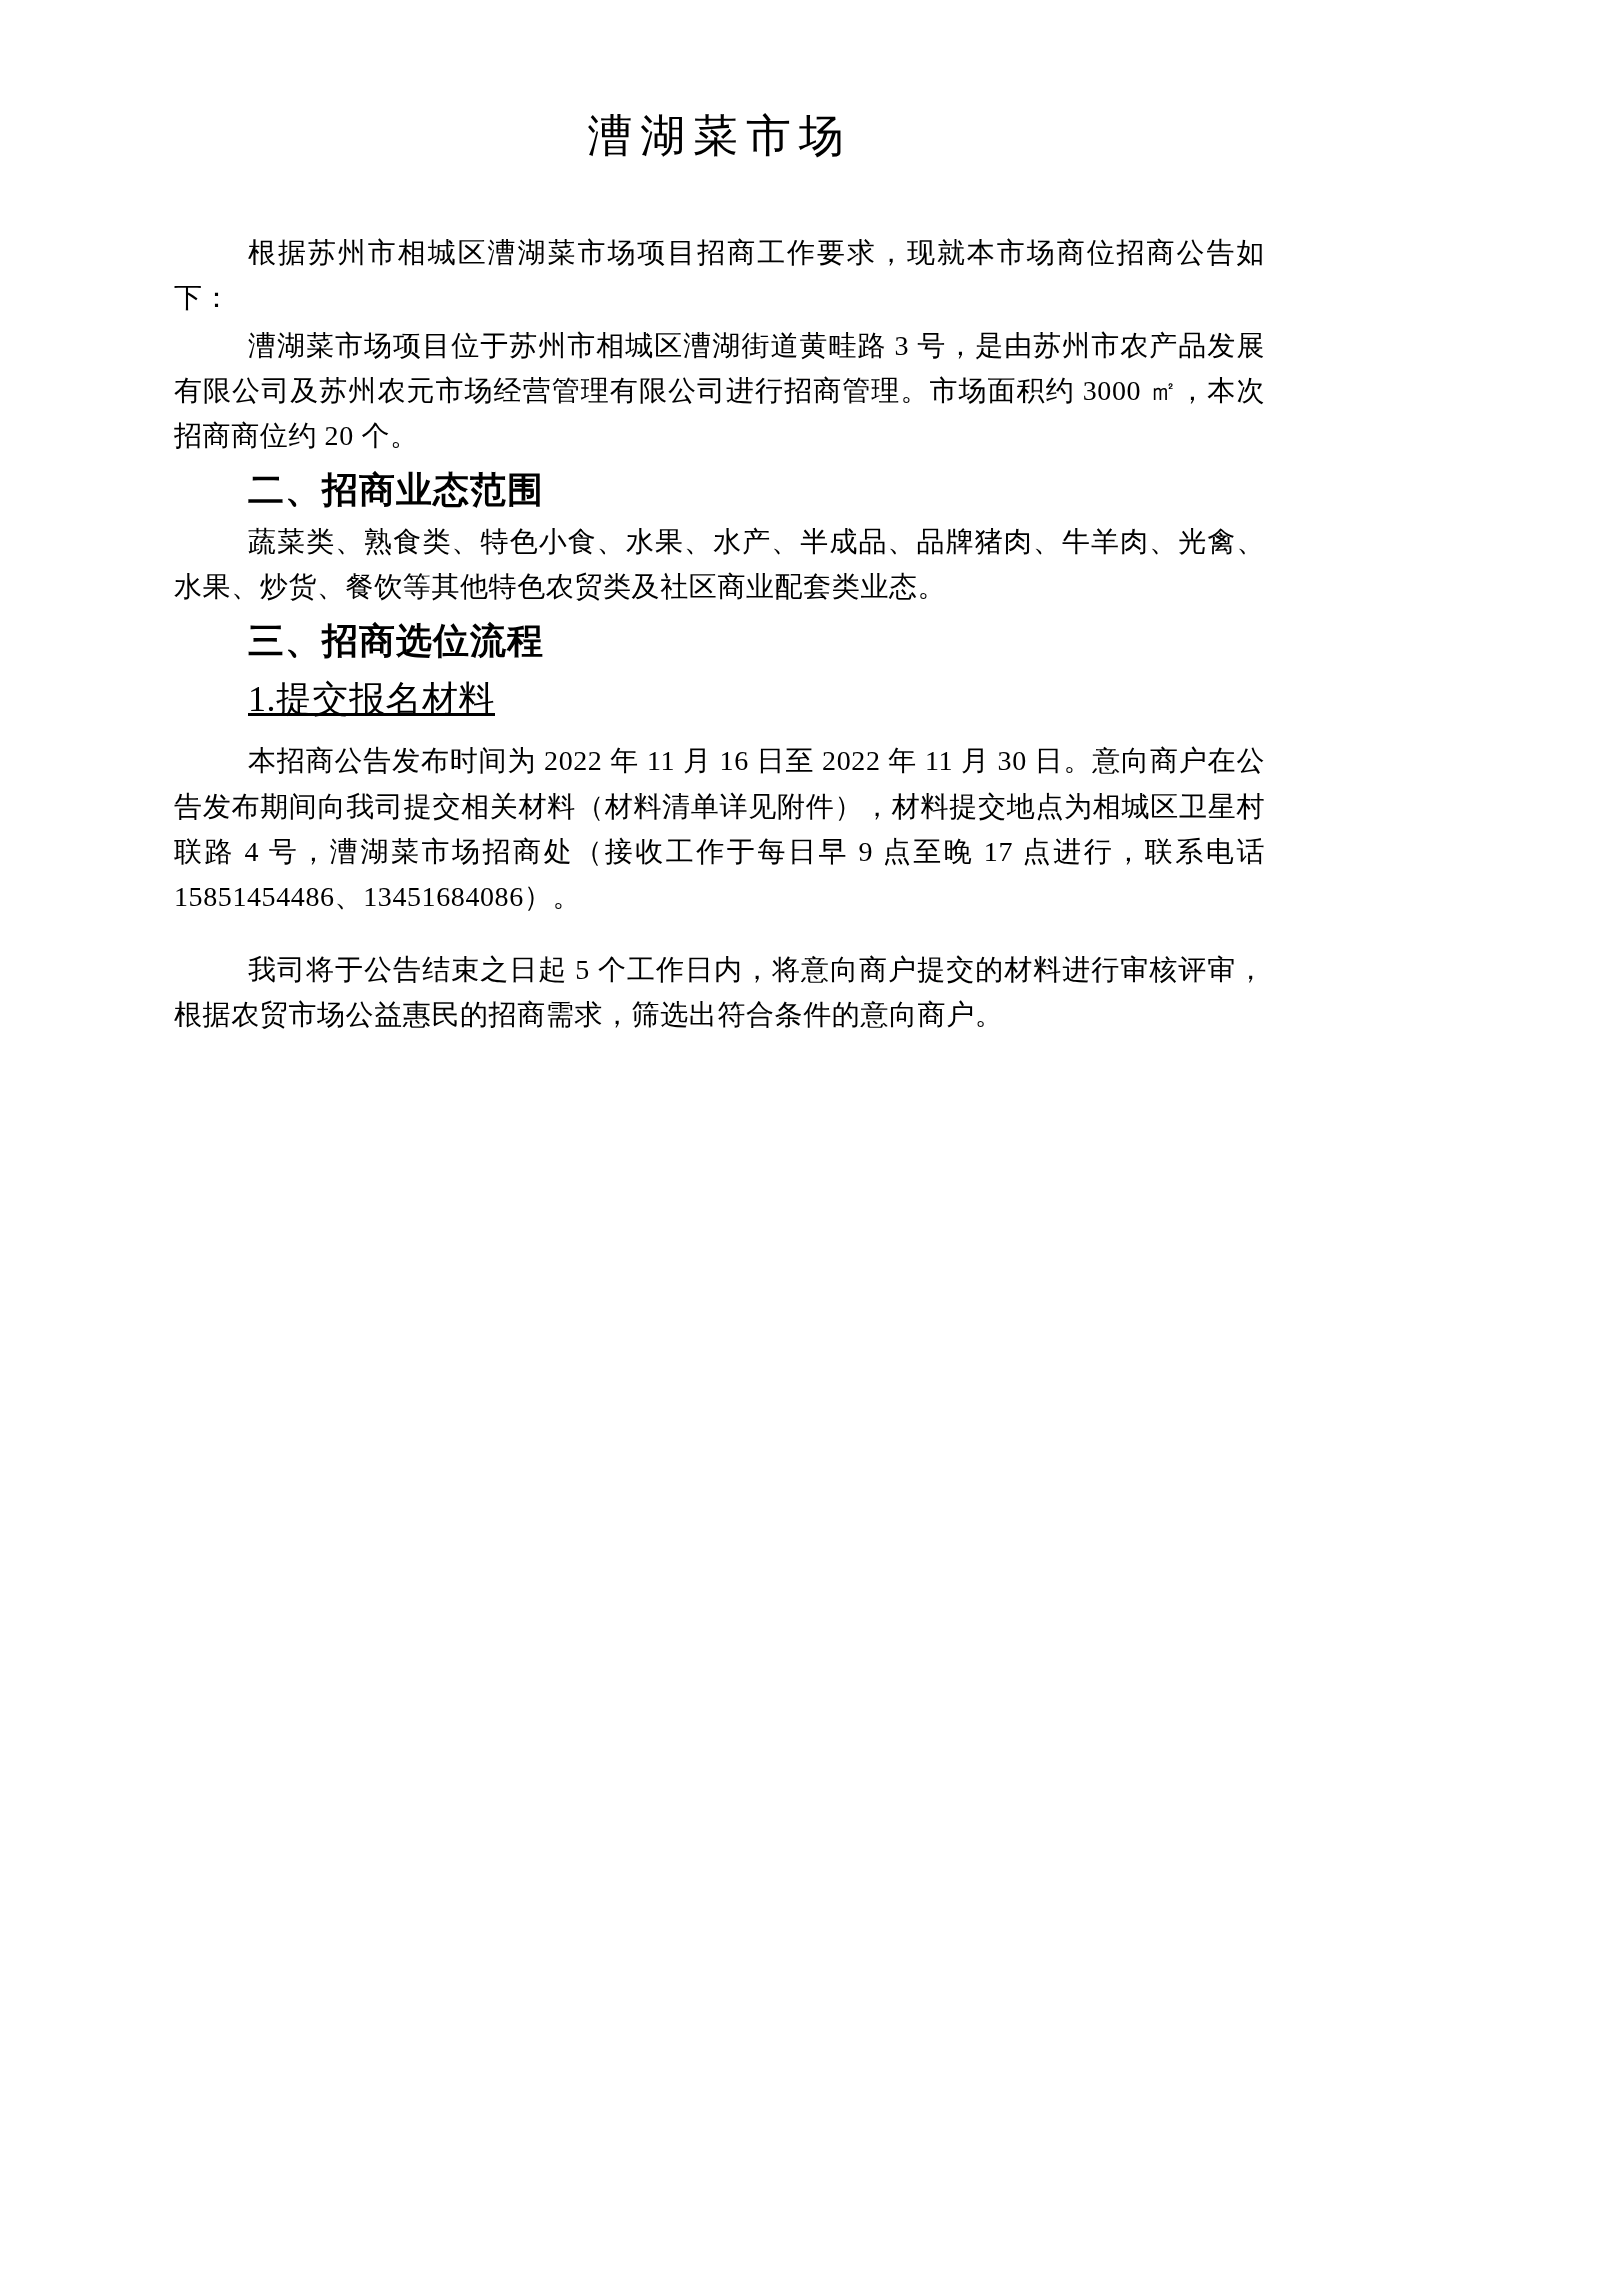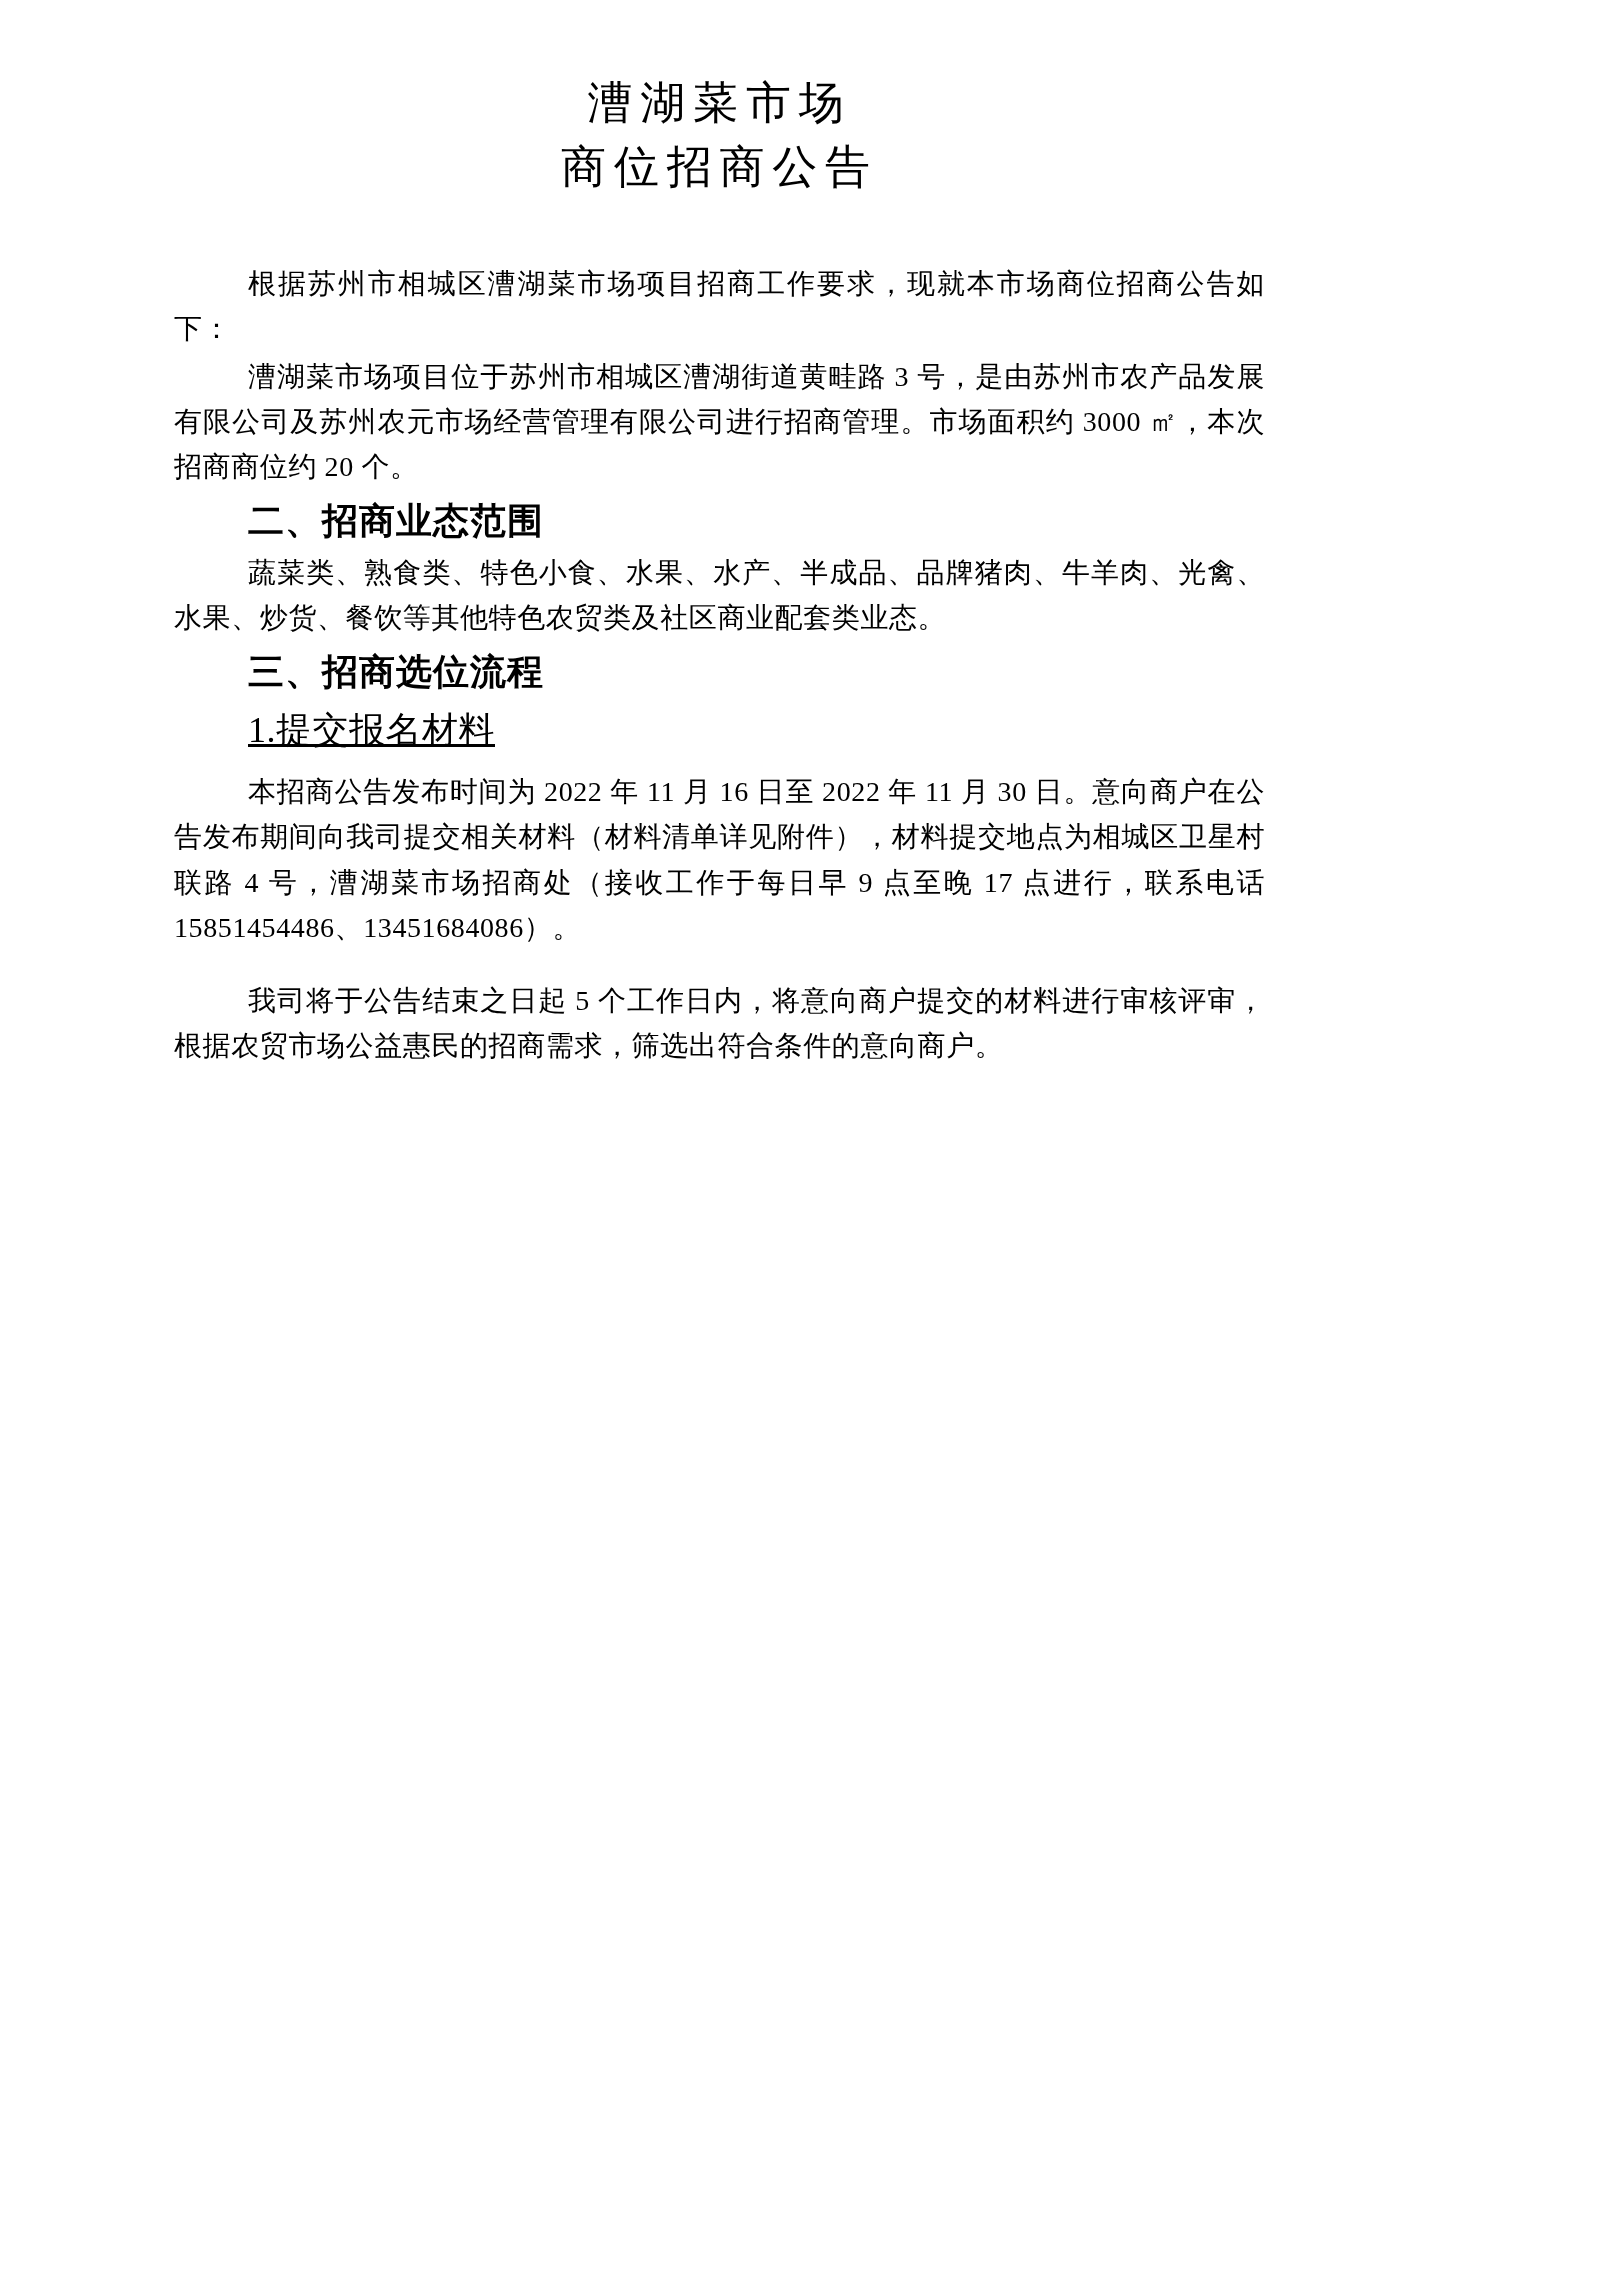--- a/index.html
+++ b/index.html
@@ -12,21 +12,21 @@
     height: 2293px;
     font-family: "Liberation Serif", "DejaVu Serif", serif;
     color: #000000;
     -webkit-font-smoothing: antialiased;
   }
   .page {
     position: relative;
     width: 1439px;
     height: 2293px;
     box-sizing: border-box;
-    padding: 72px 174px 0 174px;
+    padding: 105px 174px 0 174px;
   }
   .doc-title {
     text-align: center;
     font-size: 45px;
     line-height: 1.42;
     letter-spacing: 7.8px;
     font-weight: 400;
     font-family: "Liberation Serif", "DejaVu Serif", serif;
     margin: 0;
   }
@@ -65,21 +65,20 @@
   .spacer-sm { height: 9.8px; }
   .spacer-md { height: 15.7px; }
 </style>
 </head>
 <body>
 
 <div class="page">
 
   <h1 class="doc-title">
     <span class="line">漕湖菜市场</span>
-    <span class="line">商位招商公告</span>
   </h1>
 
   <div class="title-gap"></div>
 
   <p class="body-text">根据苏州市相城区漕湖菜市场项目招商工作要求，现就本市场商位招商公告如下：</p>
 
 
   <p class="body-text">漕湖菜市场项目位于苏州市相城区漕湖街道黄畦路 3 号，是由苏州市农产品发展有限公司及苏州农元市场经营管理有限公司进行招商管理。市场面积约 3000 ㎡，本次招商商位约 20 个。</p>
 
   <p class="section-heading">二、招商业态范围</p>

